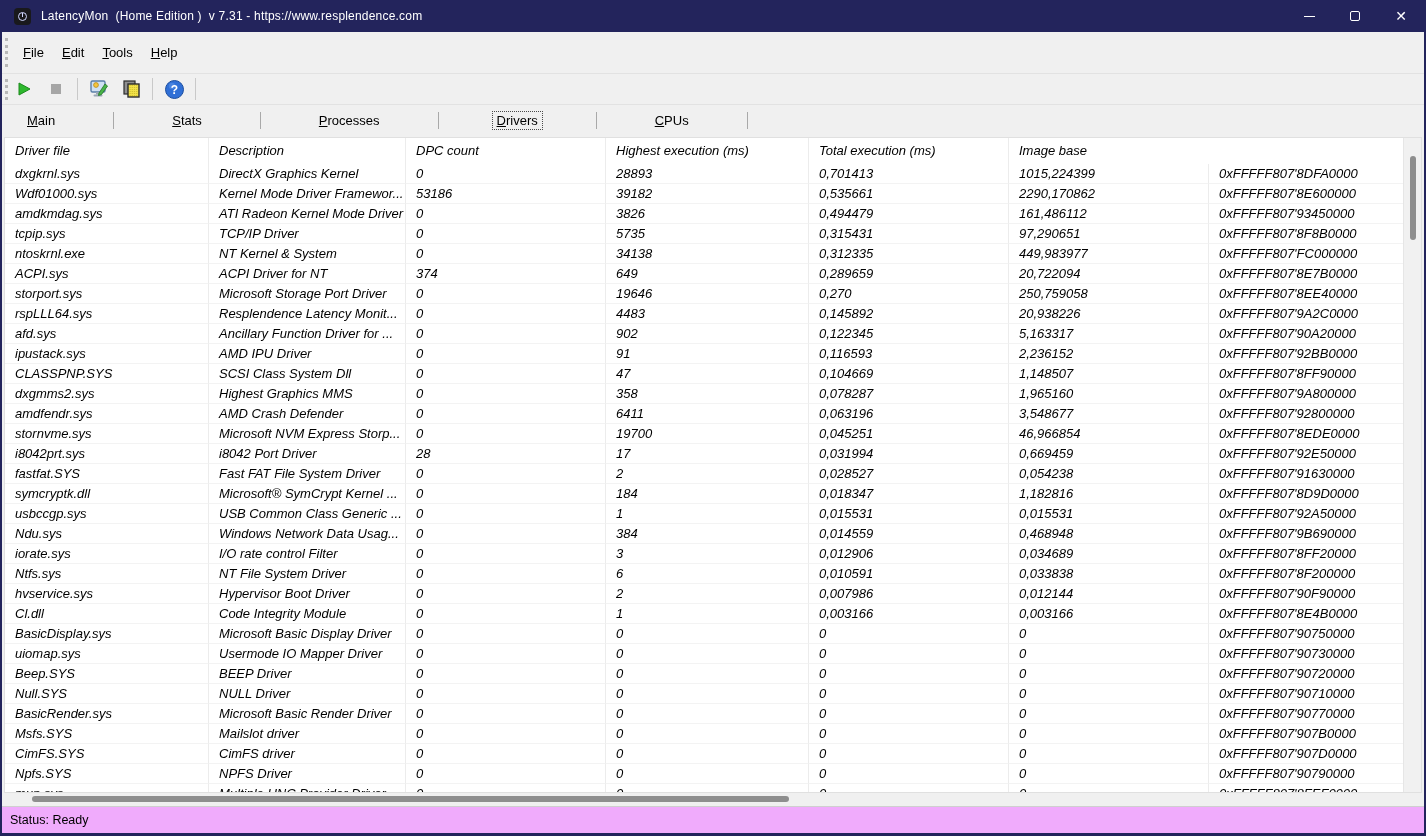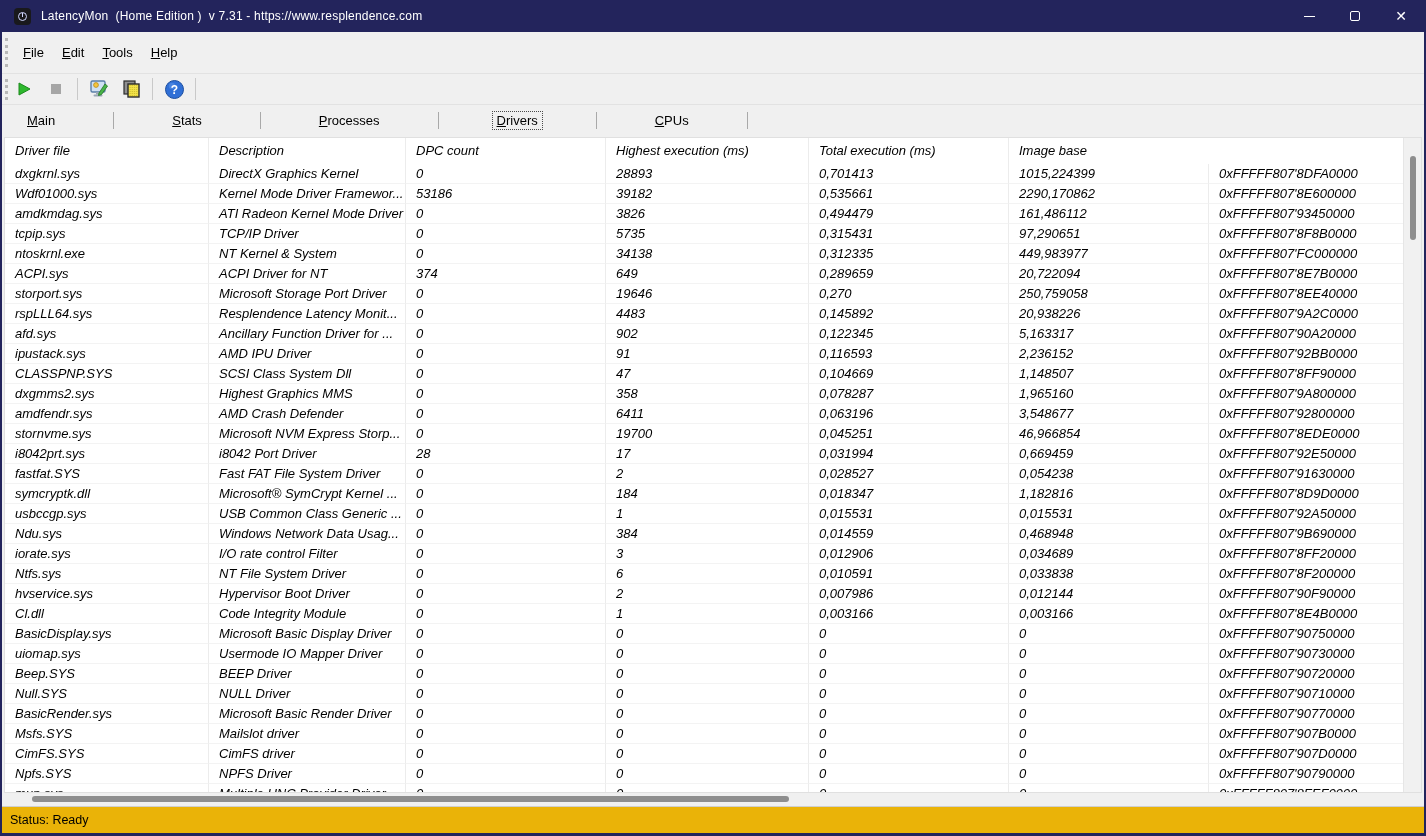--- a/index.html
+++ b/index.html
@@ -54,21 +54,21 @@
   .th { height:26px; line-height:26px; color:#000; }
   .tr .td { border-bottom:1px solid #f3f3f3; }
 
   
   .vscroll { flex:0 0 18px; background:#f1f1f1; border-left:1px solid #e6e6e6; position:relative; }
   .vthumb { position:absolute; left:6px; top:18px; width:6px; height:84px; background:#8e8e8e; border-radius:3px; }
   .hscroll { flex:0 0 13px; background:#f0f0f0; position:relative; }
   .hthumb { position:absolute; left:28px; top:3px; height:6px; width:757px; background:#8e8e8e; border-radius:3px; }
 
   
-  .statusbar { flex:0 0 27px; background:#eab308; border-top:1px solid #cfcfcf; display:flex; align-items:center;
+  .statusbar { flex:0 0 27px; background:#f0abfc; border-top:1px solid #cfcfcf; display:flex; align-items:center;
                padding-left:8px; font-size:12.5px; }
 </style>
 </head>
 <body>
 
 <div class="window">
 
   <div class="titlebar">
     <div class="app-icon">
         <div class="dial"></div>

